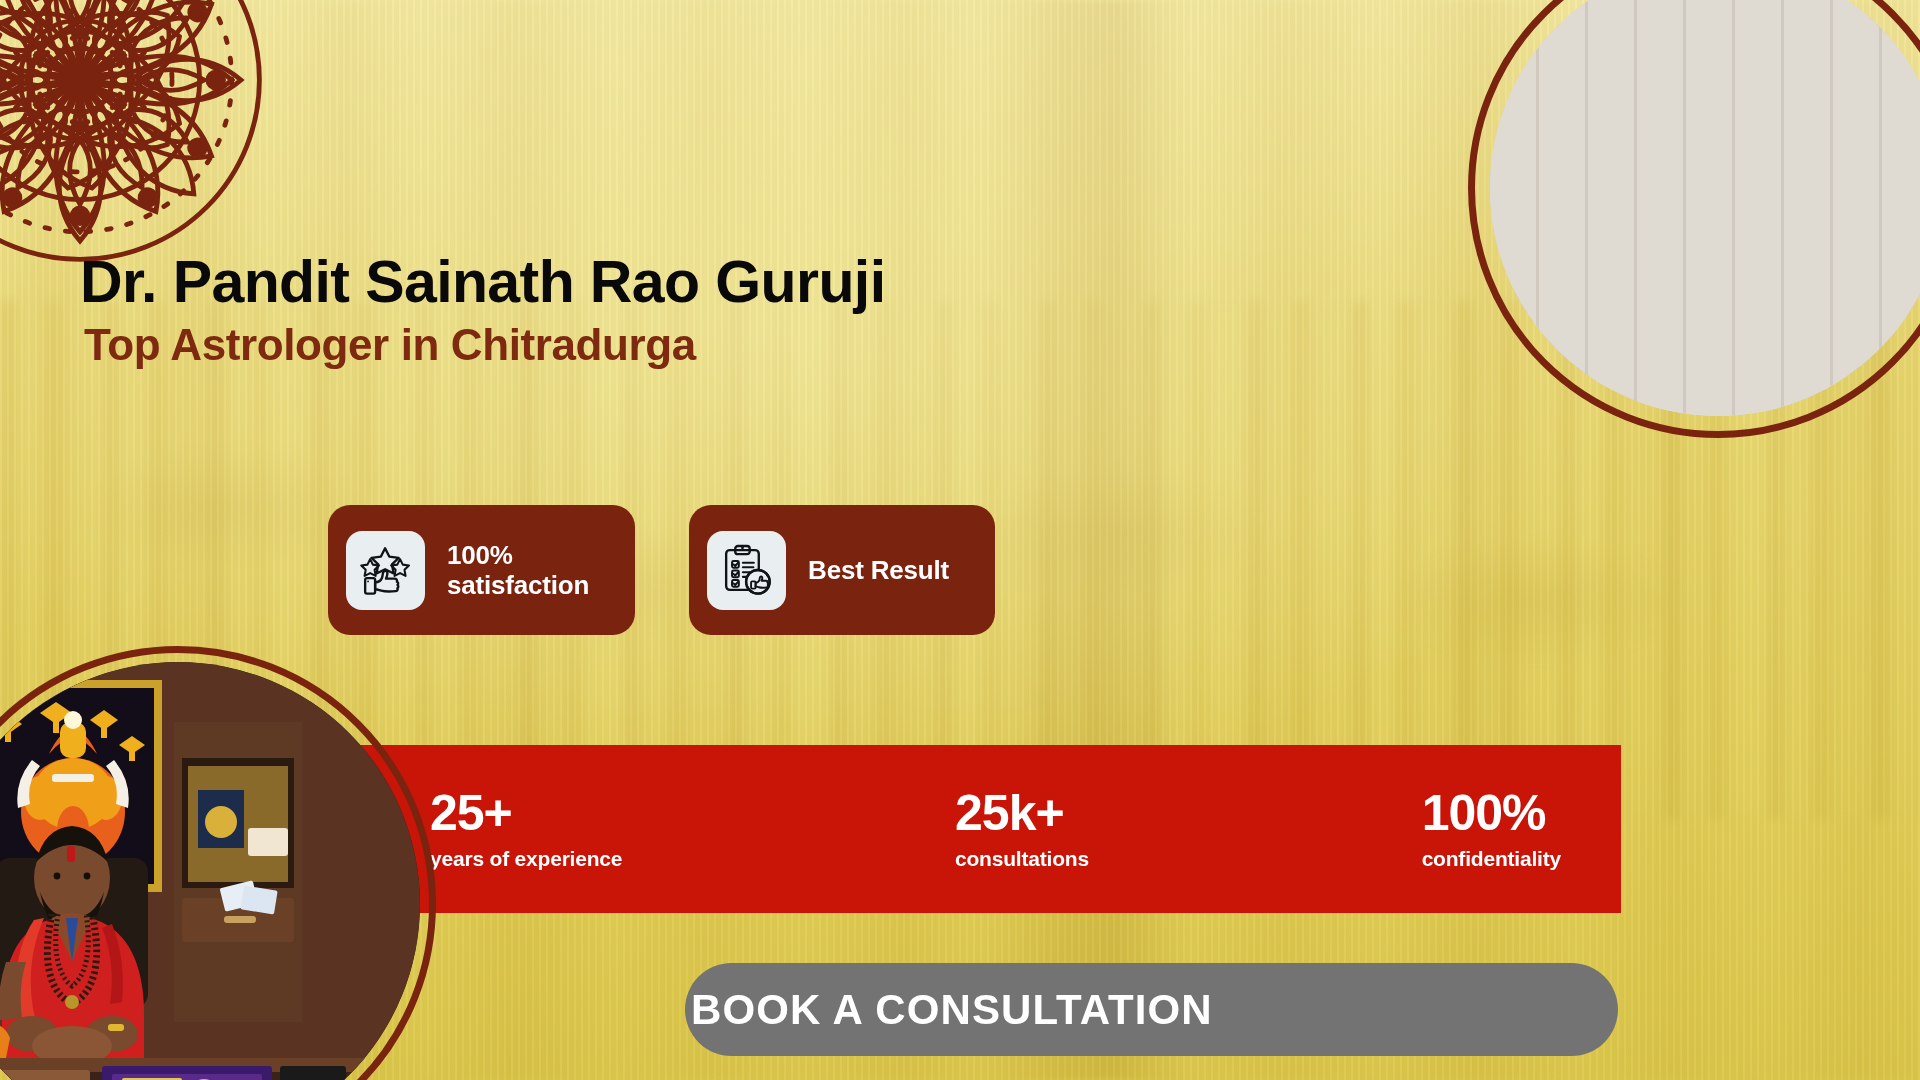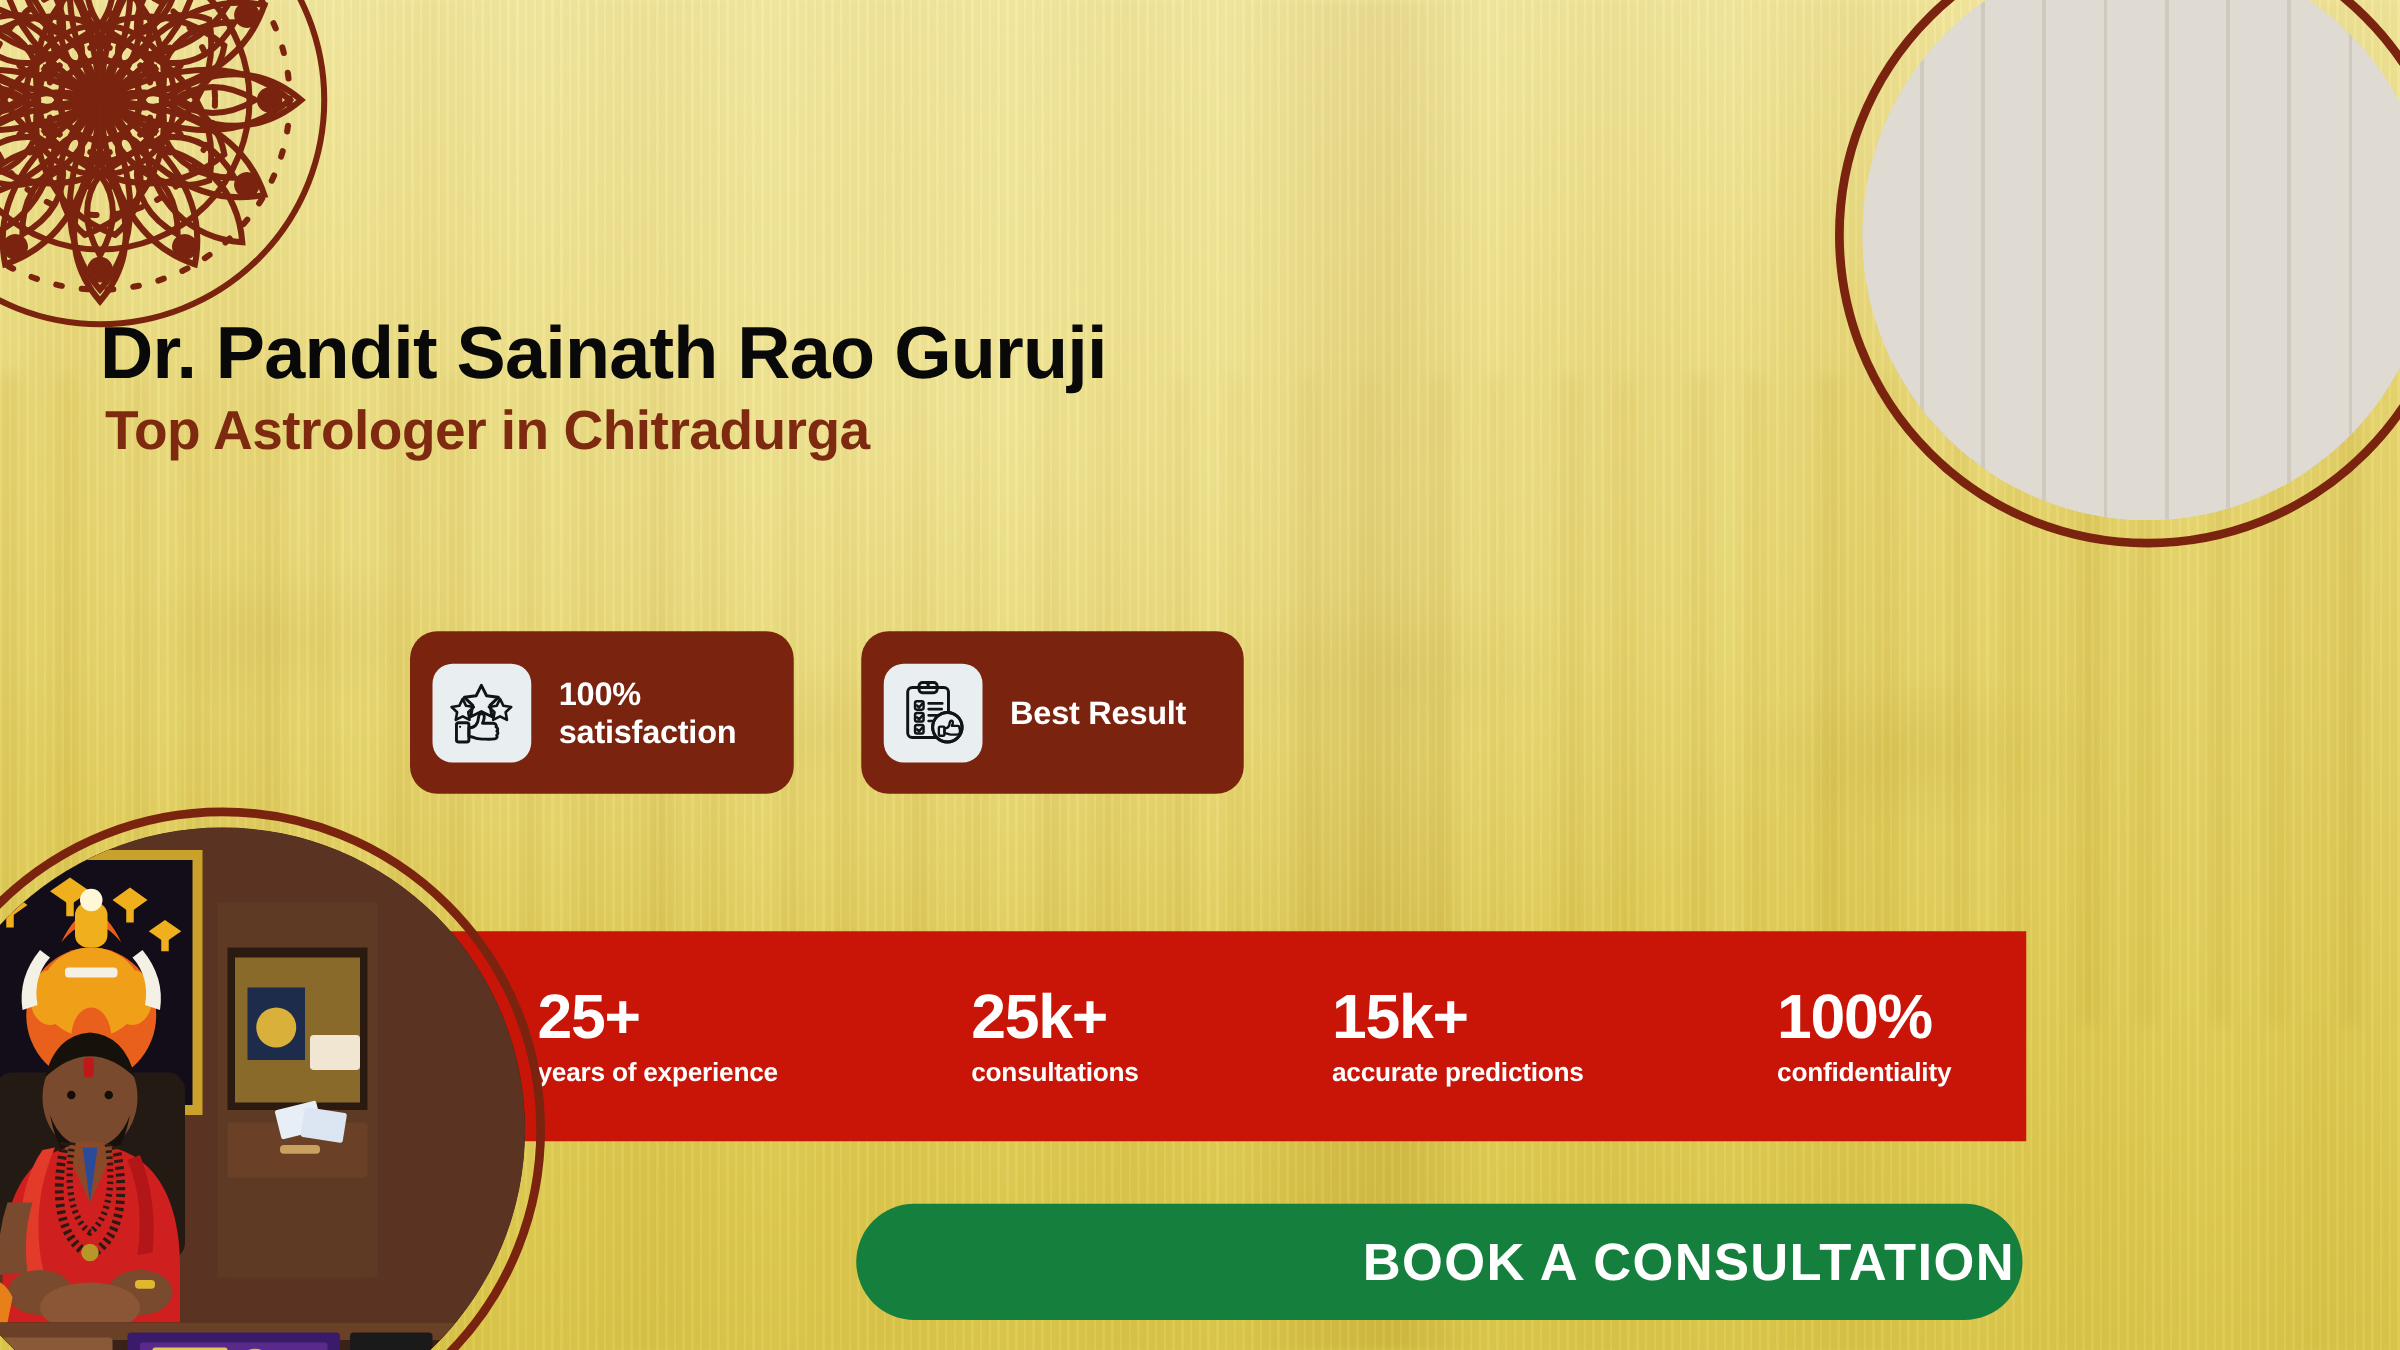--- a/index.html
+++ b/index.html
@@ -164,22 +164,22 @@
   .stat-value{
     color:#fff;font-size:50px;font-weight:bold;line-height:1;letter-spacing:-1px;
   }
   .stat-label{
     color:#fff;font-size:21px;font-weight:bold;margin-top:9px;letter-spacing:-.2px;
   }
 
   
   .cta{
     position:absolute;left:685px;top:963px;width:933px;height:93px;
-    background:#15803d;border-radius:48px;
-    display:flex;align-items:center;justify-content:flex-end;
+    background:#737373;border-radius:48px;
+    display:flex;align-items:center;justify-content:flex-start;
     cursor:pointer;border:none;
   }
   .cta-label{
     color:#fff;font-size:42px;font-weight:bold;letter-spacing:1.1px;
   }
 </style>
 </head>
 <body>
 
 <div class="stage">
@@ -364,24 +364,20 @@
     <div class="stats-inner">
       <div class="stat">
         <div class="stat-value">25+</div>
         <div class="stat-label">years of experience</div>
       </div>
       <div class="stat">
         <div class="stat-value">25k+</div>
         <div class="stat-label">consultations</div>
       </div>
       <div class="stat">
-        <div class="stat-value">15k+</div>
-        <div class="stat-label">accurate predictions</div>
-      </div>
-      <div class="stat">
         <div class="stat-value">100%</div>
         <div class="stat-label">confidentiality</div>
       </div>
     </div>
   </div>
 
   <div class="astro-wrap">
     <div class="astro-circle">
       <svg viewBox="0 0 484 484" width="484" height="484">
         <defs>

